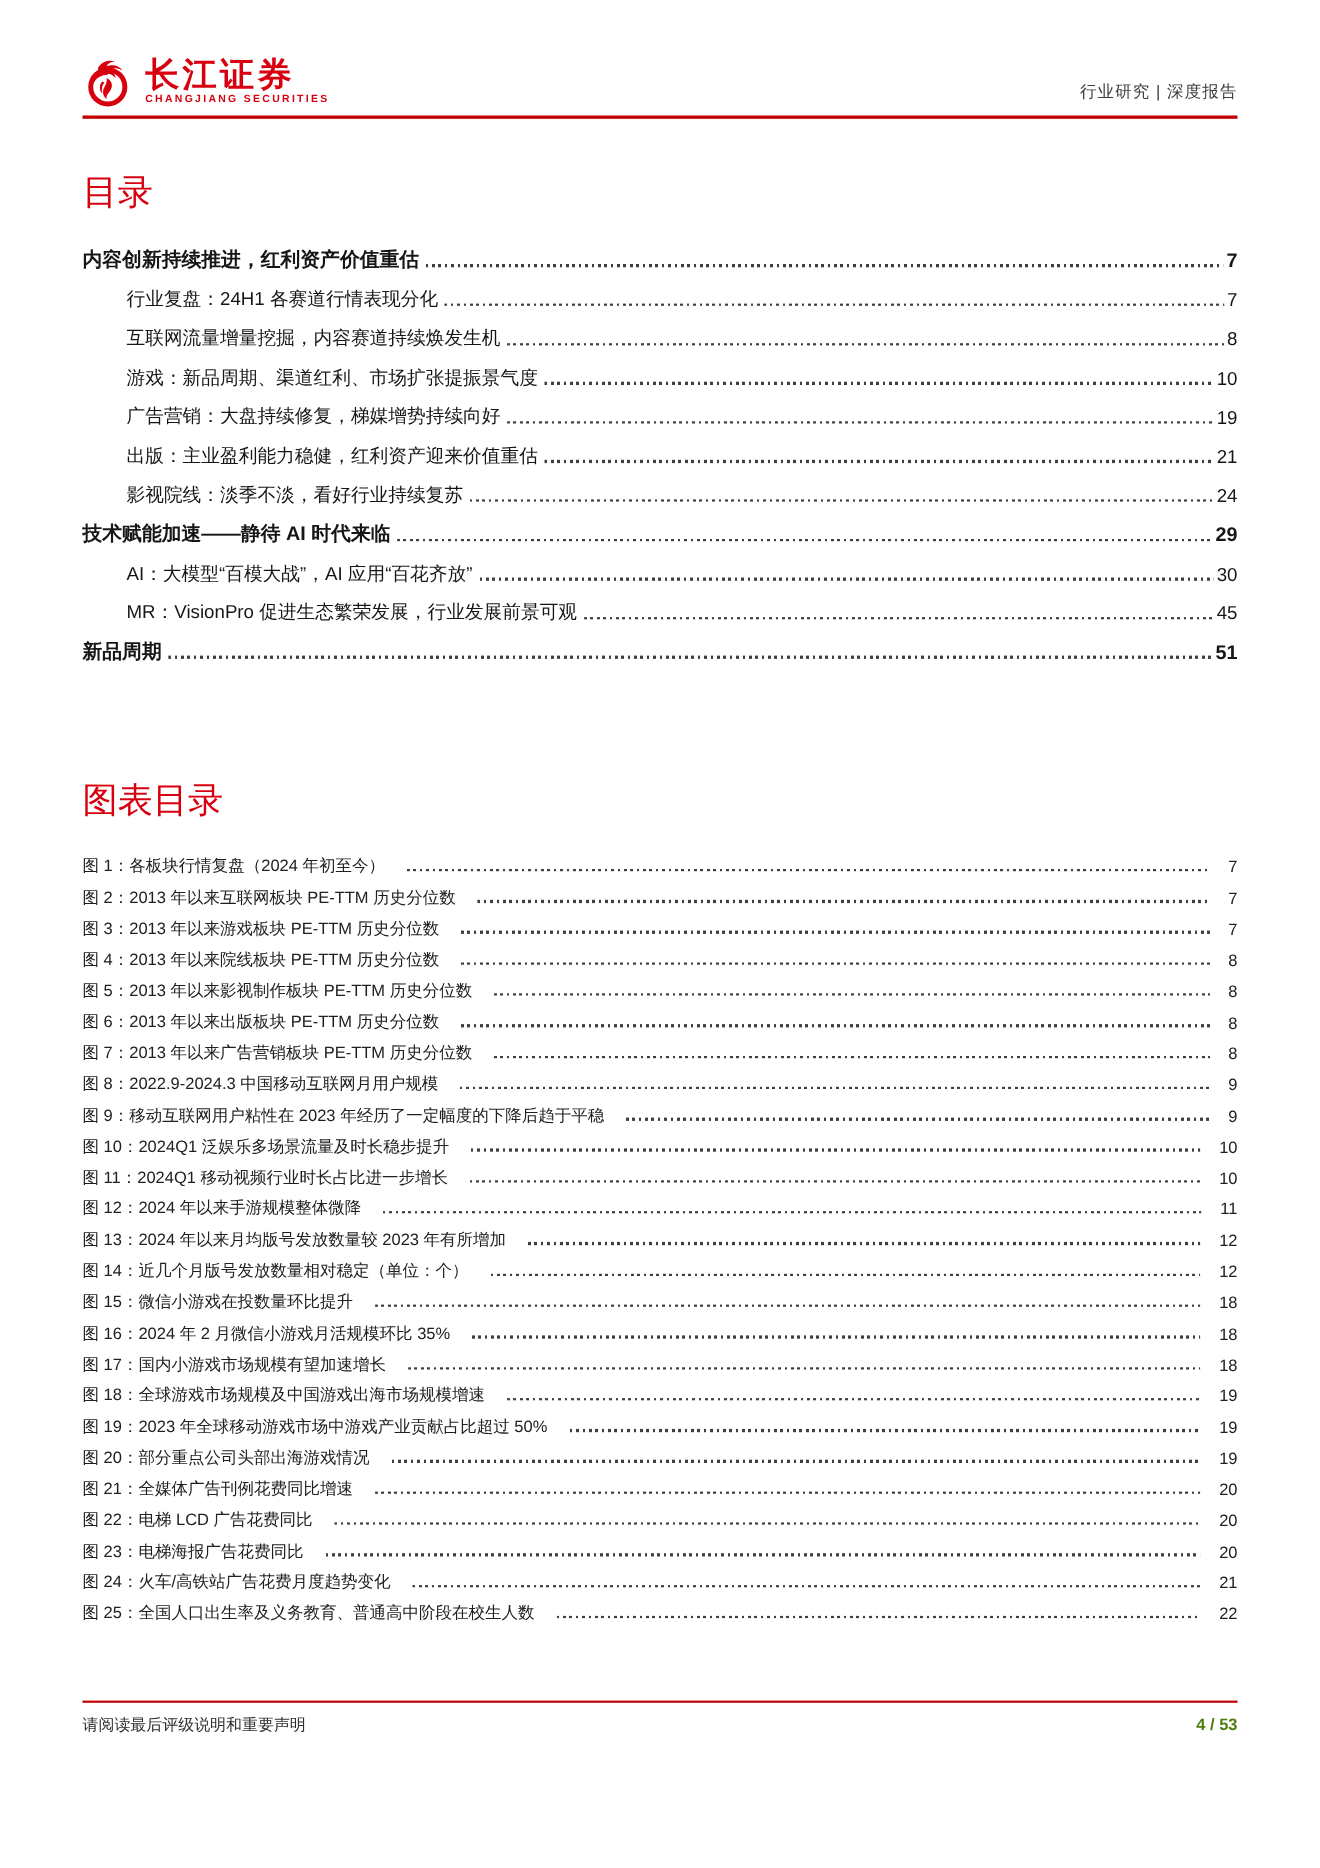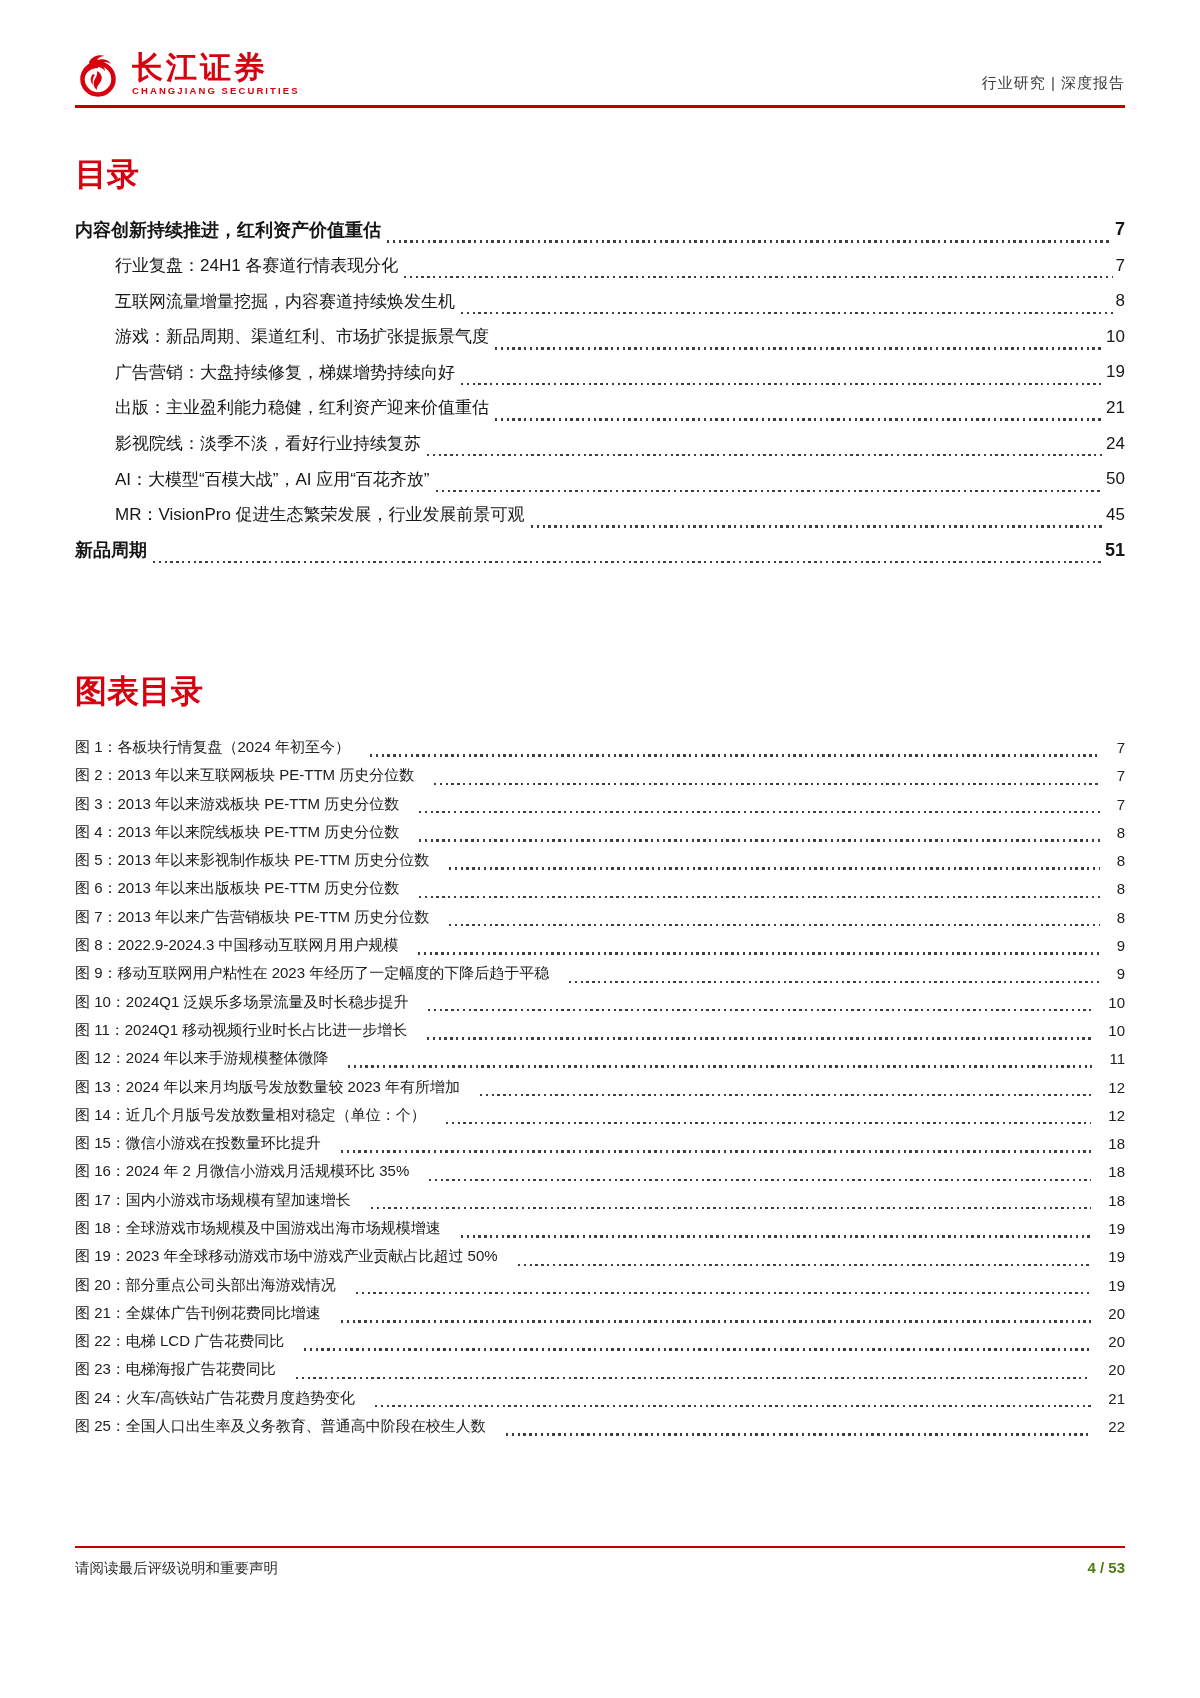--- a/index.html
+++ b/index.html
@@ -16,27 +16,27 @@
   .header { display:flex; justify-content:space-between; align-items:flex-end; padding-top:50px; }
   .brand { display:flex; align-items:center; gap:9px; color:var(--accent); }
   .brand-icon { width:48px; height:48px; flex:0 0 auto; }
   .brand-text { display:flex; flex-direction:column; line-height:1; }
   .brand-cn { font-size:31px; font-weight:bold; letter-spacing:3px; }
   .brand-en { font-size:9.5px; font-weight:bold; letter-spacing:2.1px; margin-top:3px; }
   .doc-type { font-size:15px; color:#3d3d3d; padding-bottom:5px; letter-spacing:1px; }
   .header-rule { height:3px; background:var(--rule); margin-top:7px; }
 
   
-  .section-title { color:var(--accent); font-size:32px; line-height:1.1; font-weight:bold; margin:0; }
+  .section-title { color:var(--accent); font-size:32px; line-height:1.1; font-weight:normal; margin:0; }
   .toc-title { margin-top:49px; margin-bottom:20px; }
   .fig-title { margin-top:106px; margin-bottom:24px; }
 
   
   ul.listing { list-style:none; margin:0; padding:0; }
-  .row { display:flex; align-items:center; }
+  .row { display:flex; align-items:flex-end; }
   .leader { flex:1 1 auto; align-self:flex-end; height:2.4px; margin:0 3px 5px 6px;
     background:repeating-linear-gradient(to right,#3f3f3f 0 2.4px,transparent 2.4px 5.8px); }
   .pagenum { flex:0 0 auto; }
 
   .toc-row { height:35.6px; font-size:17px; color:#161616; }
   .toc-row.l1 { font-weight:bold; font-size:18px; }
   .toc-row.l2 { padding-left:40px; font-weight:normal; }
 
   .fig-row { height:28.3px; font-size:15px; color:#202020;gap:14px; }
 
@@ -102,24 +102,29 @@
       <li class="row toc-row l2">
     <span class="label">出版：主业盈利能力稳健，红利资产迎来价值重估</span>
     <span class="leader"></span>
     <span class="pagenum">21</span>
   </li>
       <li class="row toc-row l2">
     <span class="label">影视院线：淡季不淡，看好行业持续复苏</span>
     <span class="leader"></span>
     <span class="pagenum">24</span>
   </li>
+      <li class="row toc-row l1">
+    <span class="label">技术赋能加速——静待 AI 时代来临</span>
+    <span class="leader"></span>
+    <span class="pagenum">29</span>
+  </li>
       <li class="row toc-row l2">
     <span class="label">AI：大模型“百模大战”，AI 应用“百花齐放”</span>
     <span class="leader"></span>
-    <span class="pagenum">50</span>
+    <span class="pagenum">30</span>
   </li>
       <li class="row toc-row l2">
     <span class="label">MR：VisionPro 促进生态繁荣发展，行业发展前景可观</span>
     <span class="leader"></span>
     <span class="pagenum">45</span>
   </li>
       <li class="row toc-row l1">
     <span class="label">新品周期</span>
     <span class="leader"></span>
     <span class="pagenum">51</span>

